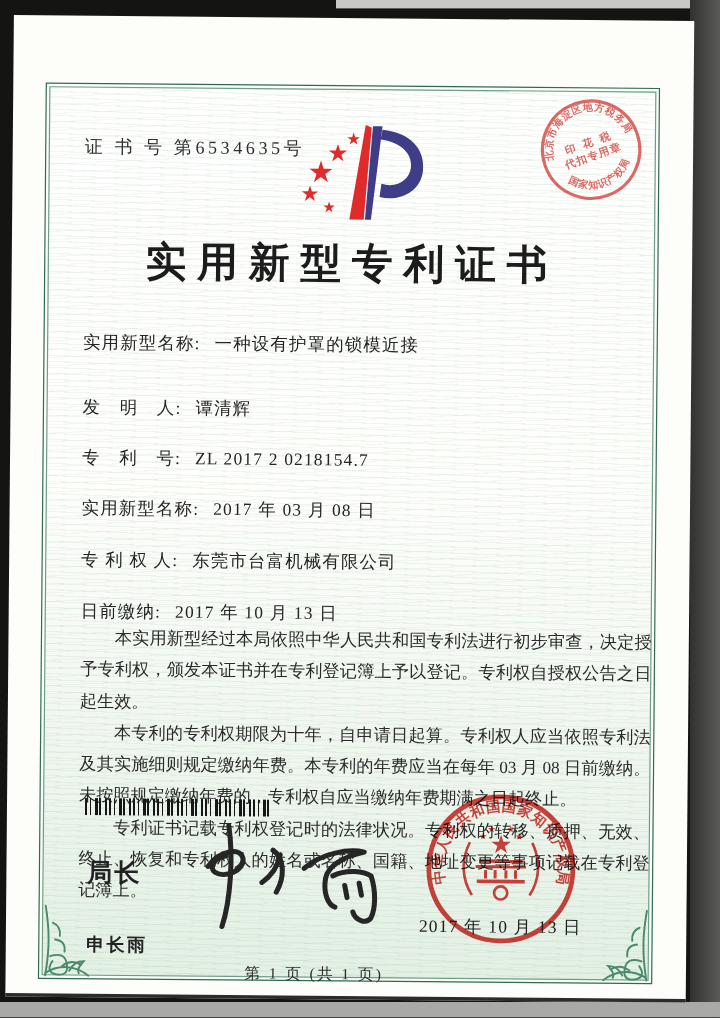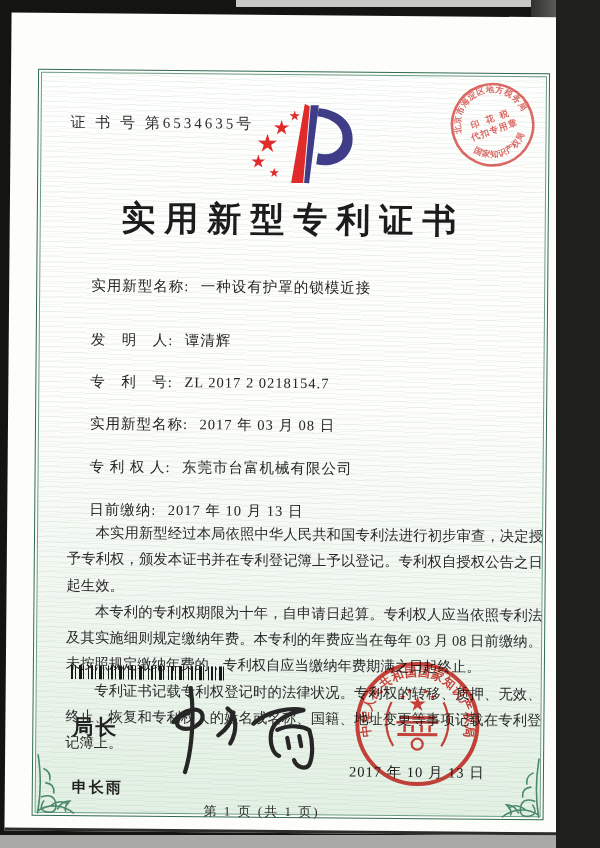--- a/index.html
+++ b/index.html
@@ -1,16 +1,16 @@
 <!DOCTYPE html>
 <html><head>
 <meta charset="utf-8">
 <style>
   html,body{margin:0;padding:0;background:#1f1f1d;}
-  .photo{position:relative;width:556px;height:848px;overflow:hidden;background:#141412;
+  .photo{position:relative;width:600px;height:848px;overflow:hidden;background:#141412;
          font-family:"Liberation Serif","DejaVu Serif",serif;}
   .bg-top-strip{position:absolute;top:0;right:0;width:320px;height:7px;background:#c8c8c6;}
   .bg-right-band{position:absolute;top:0;right:0;width:25px;height:848px;
                  background:linear-gradient(90deg,#31312f,#5a5a58);}
   .bg-bottom-strip{position:absolute;left:0;bottom:0;width:600px;height:13px;background:#a9a9a7;}
 
   .page{position:absolute;left:8px;top:15px;width:567px;height:818px;background:#fdfdf9;
         transform:rotate(0.5deg);transform-origin:center center;
         border-bottom:3px solid #2c2c2a;box-sizing:border-box;}
 
@@ -24,21 +24,21 @@
            linear-gradient(180deg, rgba(255,255,255,.9) 0%, rgba(255,255,255,.4) 45%, rgba(196,224,202,.45) 100%);}
 
   .cert-no{position:absolute;left:60px;top:100px;font-size:15px;letter-spacing:3px;color:#2e2e2e;}
 
   .logo{position:absolute;left:237px;top:86px;width:112px;height:90px;}
 
   .title{position:absolute;left:0;top:182px;width:567px;text-align:center;
          font-size:34px;font-weight:600;letter-spacing:9px;color:#1c1c1c;}
 
   .field{position:absolute;left:60px;font-size:14.5px;color:#252525;white-space:nowrap;}
-  .field .lab{letter-spacing:1px;margin-left:22px;}
+  .field .lab{letter-spacing:1px;}
   .field .val{margin-left:8px;letter-spacing:1px;}
   .f0{top:263px}.f1{top:317px}.f2{top:359px}.f3{top:401px}.f4{top:444px}.f5{top:487px}
 
   .paras{position:absolute;left:60px;top:506px;width:476px;font-size:14.3px;
          line-height:26.3px;color:#2a2a2a;text-align:justify;}
   .paras p{margin:0;text-indent:2em;}
 
   .barcode{position:absolute;left:65px;top:652px;width:155px;height:14px;
     background:repeating-linear-gradient(90deg,
       #161616 0 2px, transparent 2px 4px,

